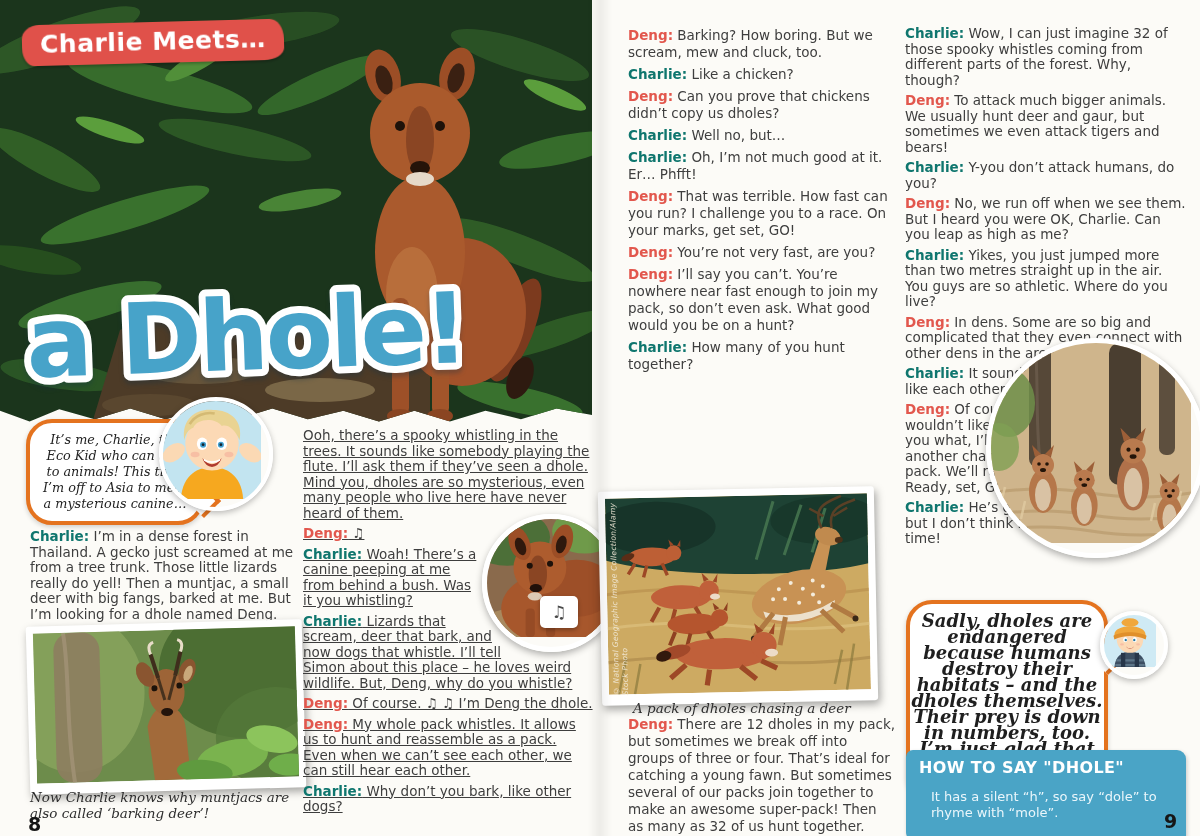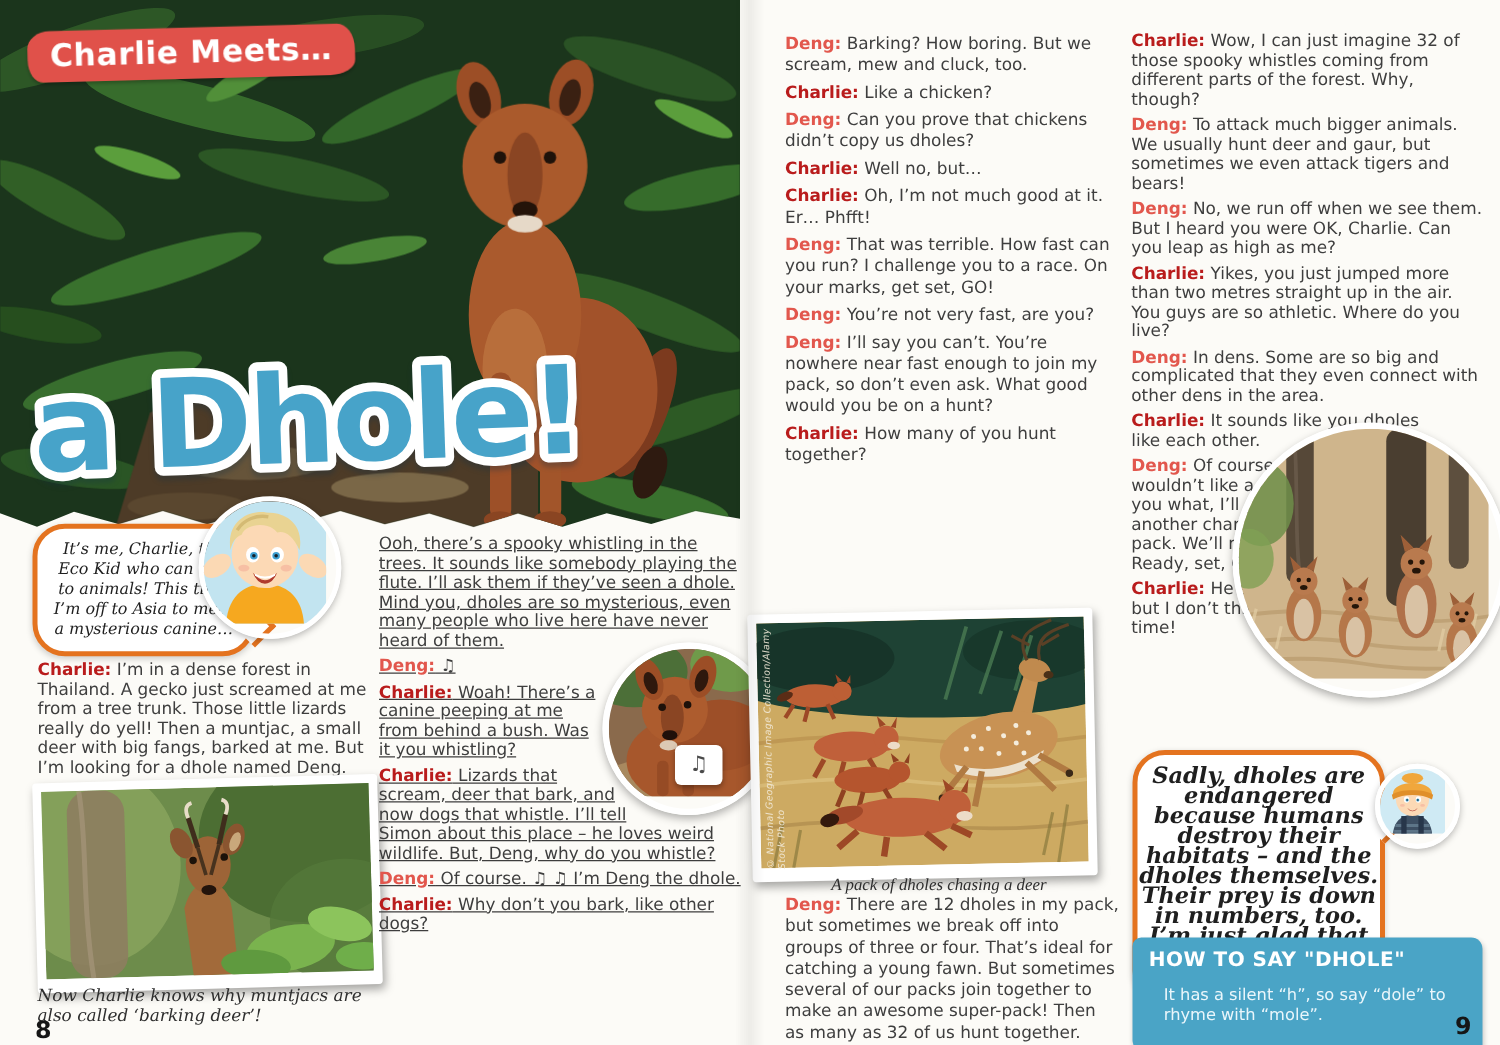--- a/index.html
+++ b/index.html
@@ -19,35 +19,35 @@
   .col{position:absolute;}
   .col1{left:30px;top:529px;width:272px;}
   .col2{left:303px;top:428px;width:291px;text-decoration:underline;}
   .col3{left:628px;top:27px;width:266px;}
   .col3b{left:628px;top:716px;width:268px;}
   .col4{left:905px;top:26px;width:281px;}
   .para{font-size:13.5px;margin:0 0 6px;line-height:17px;}
   .col1 .para,.col2 .para,.col4 .para{line-height:15.5px;margin-bottom:5px;}
   .col3 .para{margin-bottom:5px;}
   .spk{font-weight:bold;}
-  .spk.charlie{color:#b91c1c;}
+  .spk.charlie{color:#0f766e;}
   .spk.deng{color:#e2574d;}
   .wrap-spacer-2{float:right;width:118px;height:122px;shape-outside:circle(70px at 78px 58px);}
   .wrap-spacer-4{float:right;width:172px;height:216px;shape-outside:circle(112px at 196px 106px);}
   
   .photo-frame{position:absolute;background:#fff;padding:7px;box-shadow:2px 4px 8px rgba(0,0,0,.35);
                border-radius:3px;}
   .muntjac-frame{left:28px;top:623px;transform:rotate(-1.6deg);}
   .illus-frame{left:600px;top:489px;transform:rotate(-1.2deg);}
   .credit{position:absolute;left:10px;bottom:10px;writing-mode:vertical-rl;transform:rotate(180deg);
           font-size:7.5px;font-style:italic;color:#f2ead9;opacity:.9;letter-spacing:.3px;}
   .caption{position:absolute;font-family:"DejaVu Serif",serif;font-style:italic;font-size:13.5px;
            line-height:16px;color:#2e2e2e;}
   .muntjac-caption{left:30px;top:789px;width:282px;}
-  .illus-caption{left:665px;top:700px;width:250px;font-family:Liberation Serif, serif;}
+  .illus-caption{left:633px;top:700px;width:250px;}
   
   .circle-photo{position:absolute;border-radius:50%;border:5px solid #fff;overflow:hidden;
                 box-shadow:0 3px 7px rgba(0,0,0,.3);}
   .circ-dhole{left:482px;top:514px;width:128px;height:128px;}
   .circ-pack{left:986px;top:338px;width:210px;height:210px;}
   .music-badge{position:absolute;left:540px;top:596px;width:38px;height:32px;background:#fff;
                border-radius:5px;box-shadow:0 2px 4px rgba(0,0,0,.3);display:flex;align-items:center;
                justify-content:center;font-size:17px;color:#4a4a4a;}
   
   .bubble{position:absolute;background:#fff;border:4px solid #e4731f;border-radius:26px;
@@ -198,20 +198,21 @@
   <div class="caption muntjac-caption">Now Charlie knows why muntjacs are also called ‘barking deer’!</div>
   <div class="pagenum pagenum-8">8</div>
 
   <div class="col col2">
     <p class="para"><span>Ooh, there’s a spooky whistling in the trees. It sounds like somebody playing the flute. I’ll ask them if they’ve seen a dhole. Mind you, dholes are so mysterious, even many people who live here have never heard of them.</span></p>
     <div class="wrap-spacer-2"></div>
     <p class="para"><span class="spk deng">Deng:</span><span> ♫</span></p>
     <p class="para"><span class="spk charlie">Charlie:</span><span> Woah! There’s a canine peeping at me from behind a bush. Was it you whistling?</span></p>
     <p class="para"><span class="spk charlie">Charlie:</span><span> Lizards that scream, deer that bark, and now dogs that whistle. I’ll tell Simon about this place – he loves weird wildlife. But, Deng, why do you whistle?</span></p>
     <p class="para"><span class="spk deng">Deng:</span><span> Of course. ♫ ♫ I’m Deng the dhole.</span></p>
+    <p class="para"><span class="spk deng">Deng:</span><span> My whole pack whistles. It allows us to hunt and reassemble as a pack. Even when we can’t see each other, we can still hear each other.</span></p>
     <p class="para"><span class="spk charlie">Charlie:</span><span> Why don’t you bark, like other dogs?</span></p>
   </div>
 
   <div class="circle-photo circ-dhole">
     <svg width="118" height="118" viewBox="0 0 116 116">
       <rect width="116" height="116" fill="#8a6a4c"></rect>
       <ellipse cx="20" cy="18" rx="42" ry="28" fill="#4c6f38"></ellipse>
       <ellipse cx="96" cy="12" rx="32" ry="22" fill="#6f9a4a"></ellipse>
       <ellipse cx="58" cy="108" rx="70" ry="24" fill="#a8895f"></ellipse>
       <ellipse cx="66" cy="88" rx="52" ry="36" fill="#a7572c"></ellipse>
@@ -317,20 +318,21 @@
   </div>
   <div class="caption illus-caption">A pack of dholes chasing a deer</div>
 
   <div class="col col3b">
     <p class="para"><span class="spk deng">Deng:</span><span> There are 12 dholes in my pack, but sometimes we break off into groups of three or four. That’s ideal for catching a young fawn. But sometimes several of our packs join together to make an awesome super-pack! Then as many as 32 of us hunt together.</span></p>
   </div>
 
   <div class="col col4">
     <p class="para"><span class="spk charlie">Charlie:</span><span> Wow, I can just imagine 32 of those spooky whistles coming from different parts of the forest. Why, though?</span></p>
     <p class="para"><span class="spk deng">Deng:</span><span> To attack much bigger animals. We usually hunt deer and gaur, but sometimes we even attack tigers and bears!</span></p>
+    <p class="para"><span class="spk charlie">Charlie:</span><span> Y-you don’t attack humans, do you?</span></p>
     <p class="para"><span class="spk deng">Deng:</span><span> No, we run off when we see them. But I heard you were OK, Charlie. Can you leap as high as me?</span></p>
     <p class="para"><span class="spk charlie">Charlie:</span><span> Yikes, you just jumped more than two metres straight up in the air. You guys are so athletic. Where do you live?</span></p>
     <p class="para"><span class="spk deng">Deng:</span><span> In dens. Some are so big and complicated that they even connect with other dens in the area.</span></p>
     <div class="wrap-spacer-4"></div>
     <p class="para"><span class="spk charlie">Charlie:</span><span> It sounds like you dholes like each other.</span></p>
     <p class="para"><span class="spk deng">Deng:</span><span> Of course. Who wouldn’t like a dhole? Tell you what, I’ll give you another chance to join the pack. We’ll race again. Ready, set, GO!</span></p>
     <p class="para"><span class="spk charlie">Charlie:</span><span> He’s gone again, but I don’t think I’ll follow this time!</span></p>
   </div>
 
   <div class="circle-photo circ-pack">

